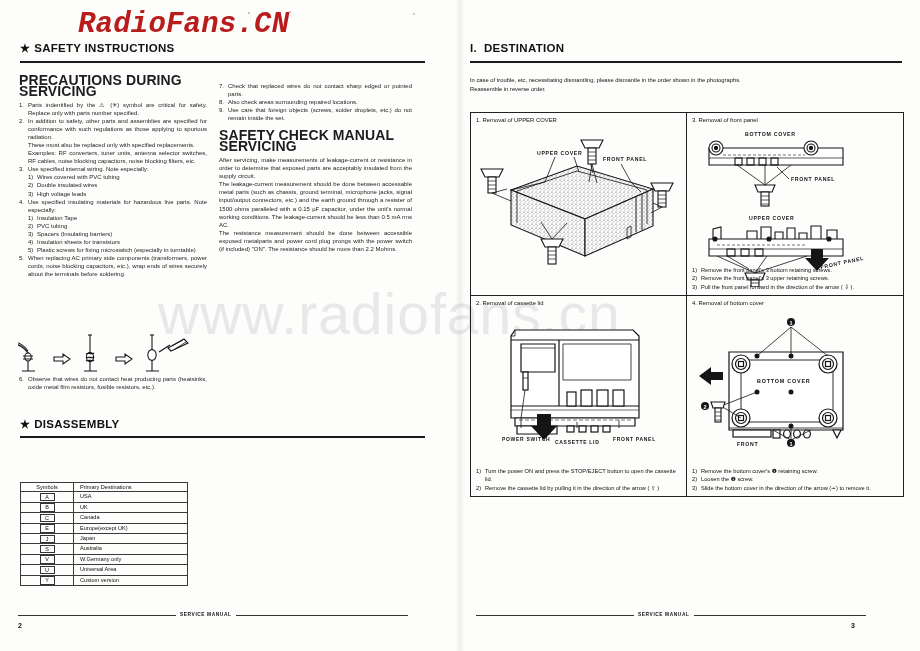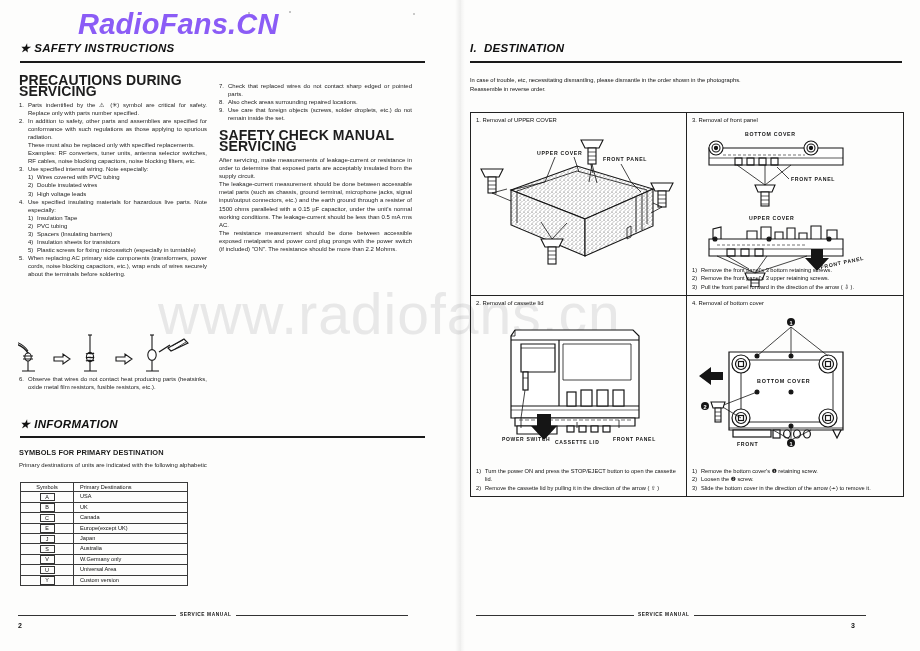--- a/index.html
+++ b/index.html
@@ -27,43 +27,42 @@
   
   #gutter{
     position:absolute;left:455px;top:0;width:10px;height:651px;
     background:linear-gradient(90deg,rgba(0,0,0,0) 0%,rgba(0,0,0,0.05) 45%,rgba(0,0,0,0.07) 50%,rgba(0,0,0,0.04) 60%,rgba(0,0,0,0) 100%);
     pointer-events:none;
   }
 
   
   #wm-brand{
     position:absolute;left:78px;top:8px;
-    font-family:Liberation Sans, sans-serif;
+    font-family:Liberation Mono, monospace;
     font-style:italic;font-weight:bold;
     font-size:29px;letter-spacing:0.2px;
-    color:#8b5cf6;
+    color:#b91c1c;
     white-space:nowrap;
   }
   #wm-url{
     position:absolute;left:158px;top:281px;
     font-family:"Liberation Sans", sans-serif;
     font-size:57px;font-weight:400;
     color:#e8e8e8;
     letter-spacing:1px;
     white-space:nowrap;
     user-select:none;
   }
   .speck{position:absolute;background:#b9b9b9;border-radius:50%;}
 
   
   .sec-head{
     position:absolute;
     font-size:11.5px;font-weight:bold;letter-spacing:0.3px;
     white-space:nowrap;
-    font-style:italic;
   }
   .sec-star{font-size:11px;margin-right:4px;}
   .rule{
     position:absolute;height:2px;background:#1a1a1a;
   }
 
   
   .col{
     position:absolute;
     font-size:6.0px;
@@ -260,28 +259,24 @@
           <path d="M157 19 L168 12" stroke-width="0.8"></path>
         </g>
       </svg>
     </div>
 
     <div class="col" style="left:19px;top:375px;width:188px;">
       <div class="li"><span class="num">6.</span><span>Observe that wires do not contact heat producing parts (heatsinks, oxide metal film resistors, fusible resistors, etc.).</span></div>
     </div>
 
     <div class="sec-head" style="left:20px;top:418px;">
-      <span class="sec-star">★</span><span>INFORMATION</span>
+      <span class="sec-star">★</span><span>DISASSEMBLY</span>
     </div>
     <div class="rule" style="left:20px;top:436px;width:405px;"></div>
 
-    <div class="col" style="left:19px;top:447px;width:188px;">
-      <p class="sub" style="font-size:7.4px;margin-bottom:3px;">SYMBOLS FOR PRIMARY DESTINATION</p>
-      <p>Primary destinations of units are indicated with the following alphabetic</p>
-    </div>
 
     <table id="symtable">
       <tbody>
           <tr>
         <th class="hd symcell">Symbols</th>
         <th class="hd hd2">Primary Destinations</th>
       </tr>
       <tr>
             <td class="symcell"><span class="sym-box">A</span></td>
             <td class="dst">USA</td>

